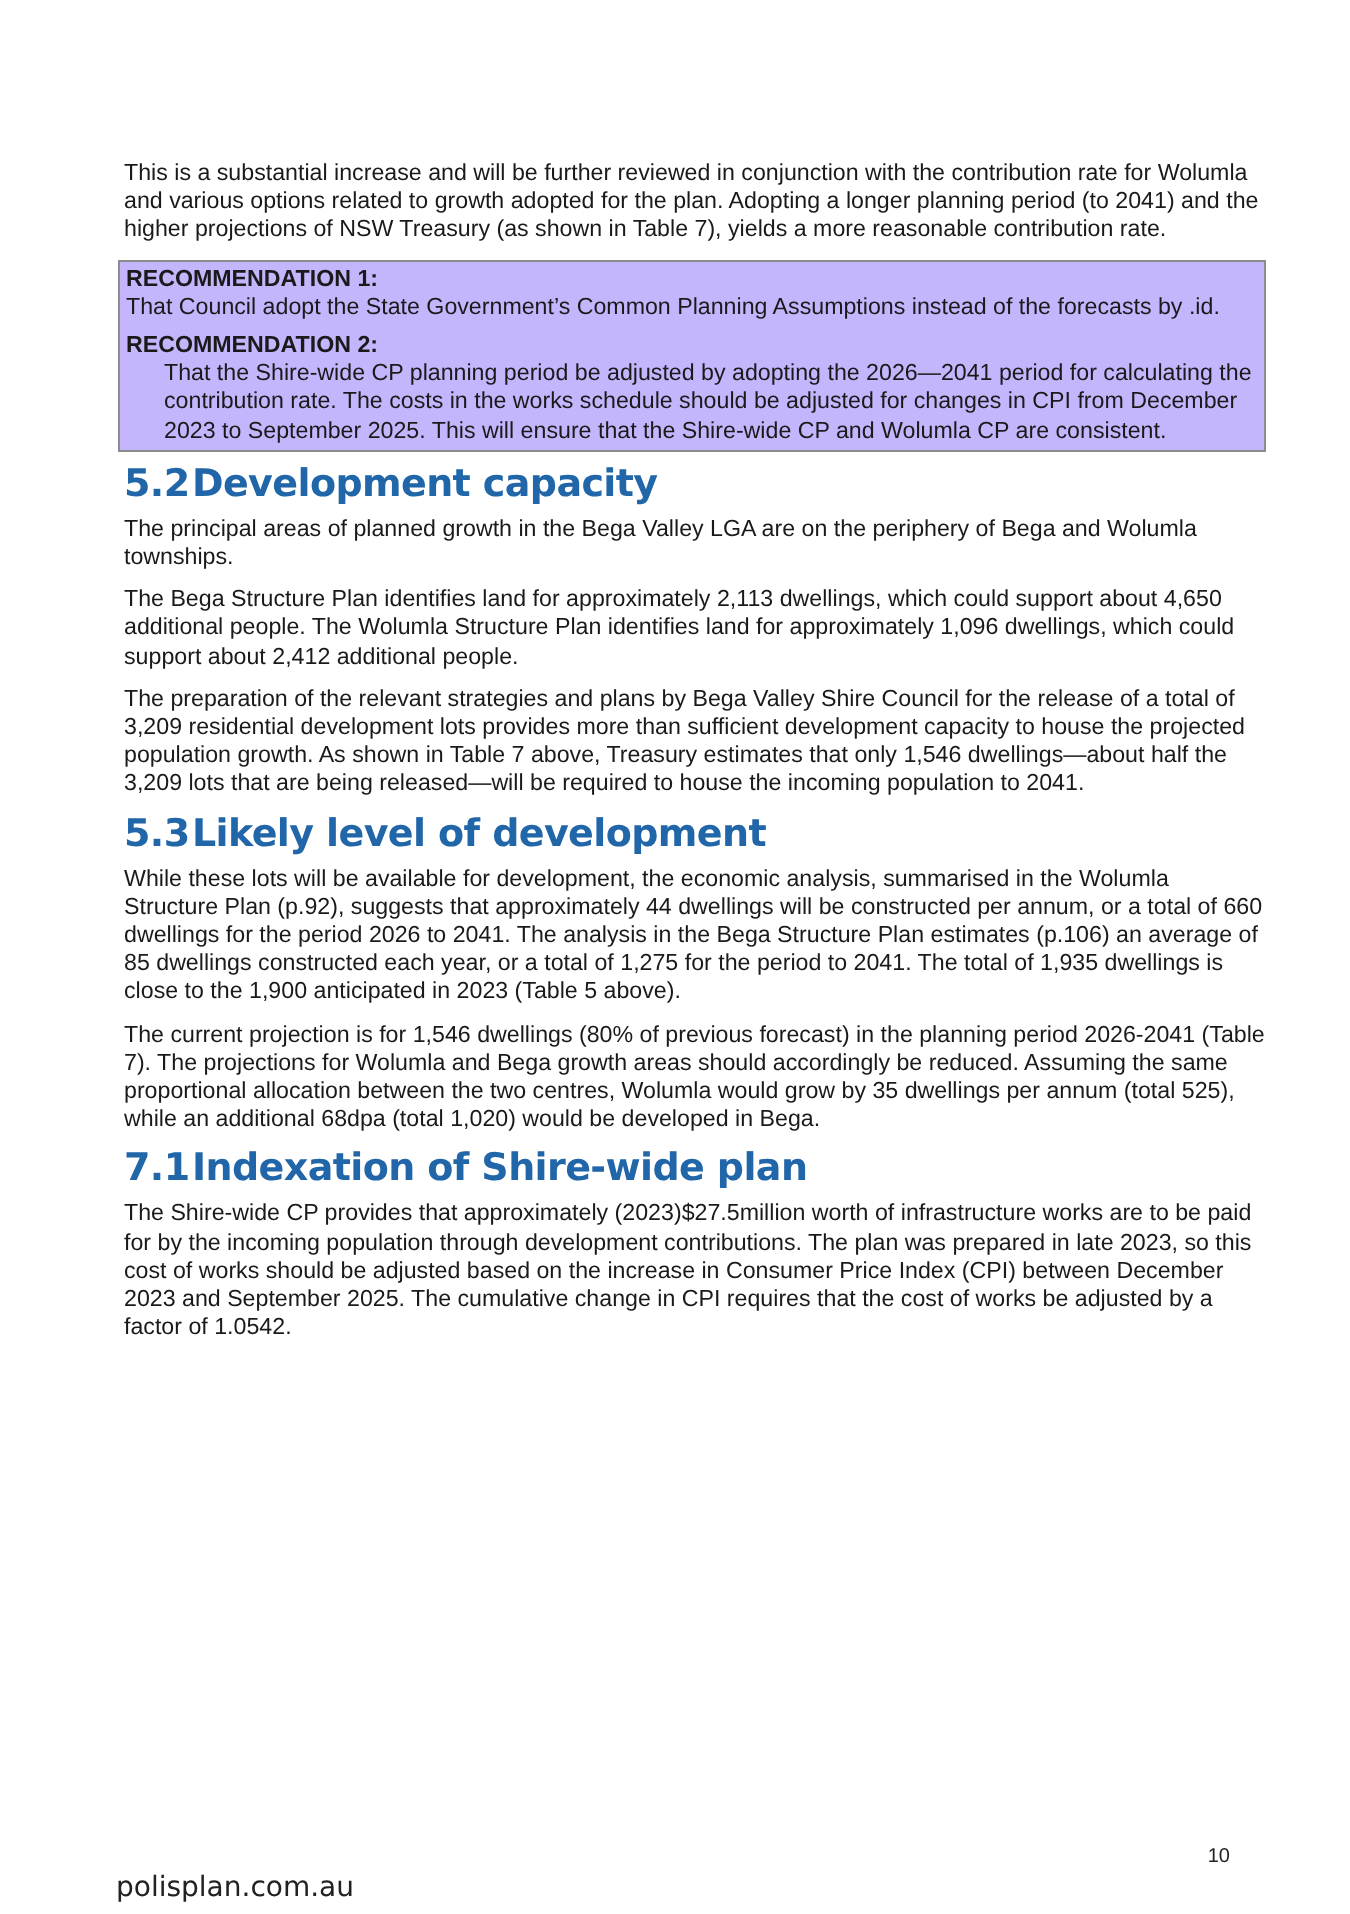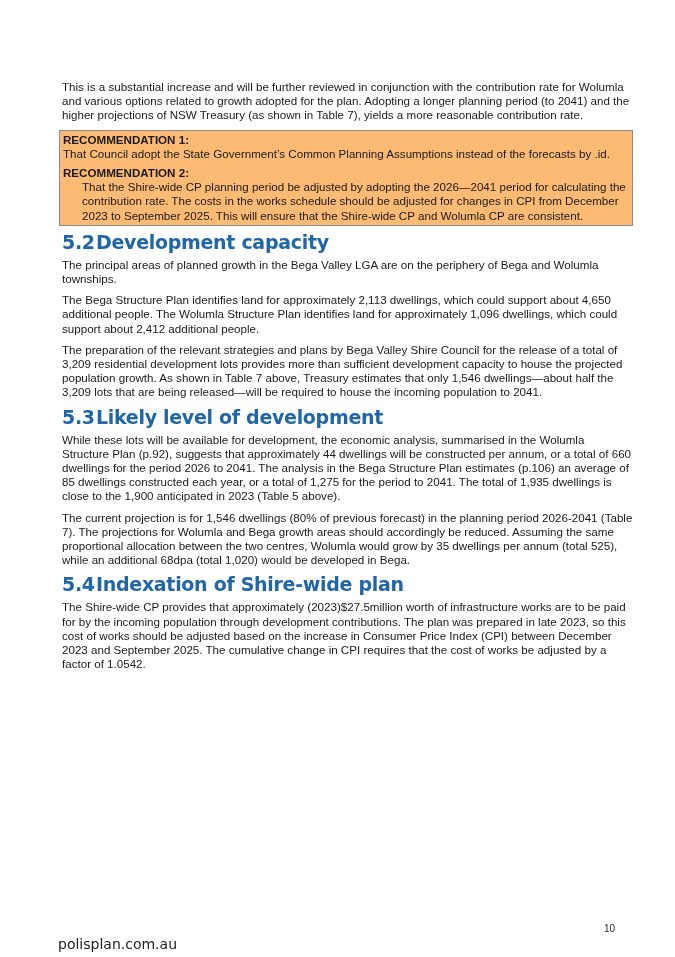--- a/index.html
+++ b/index.html
@@ -1,21 +1,21 @@
 <!DOCTYPE html>
 <html><head>
 <meta charset="utf-8">
 <style>
   html, body { margin: 0; padding: 0; background: #ffffff; }
   body { width: 675px; height: 957px; position: relative; overflow: hidden;
          font-family: "Liberation Sans", sans-serif; color: #1a1a1a; }
   .page { position: absolute; left: 62px; top: 80px; width: 572px; }
   p { margin: 0 0 7px 0; font-size: 11.6px; line-height: 14.2px; }
   .rec-box { margin: 0 0 6px -3px; padding: 2px 3px 2px 3px; border: 1px solid #8c8c8c;
-             background: #fdba74; width: 566px; }
+             background: #c4b5fd; width: 566px; }
   .rec-box .rec-title { font-weight: bold; font-size: 11.6px; line-height: 14.2px; margin: 0; }
   .rec-box p { margin: 0 0 5px 0; }
   .rec-box p.last { margin-bottom: 0; margin-left: 19px; }
   h2 { margin: 4px 0 6px 0; font-size: 19px; line-height: 20px; font-weight: bold;
        color: #2166a8; font-family: "DejaVu Sans", sans-serif; letter-spacing: -0.3px; }
   h2 .num { display: inline-block; width: 34px; }
   .footer { position: absolute; top: 924px; left: 58px; width: 557px; font-size: 10px; color: #222; }
   .footer .site { position: absolute; left: 0; top: 12px; font-family: "DejaVu Sans", sans-serif; font-size: 14px; }
   .footer .pnum { position: absolute; right: 0; top: -1px; font-size: 10px; }
 </style>
@@ -41,21 +41,21 @@
   <p>The Bega Structure Plan identifies land for approximately 2,113 dwellings, which could support about 4,650 additional people. The Wolumla Structure Plan identifies land for approximately 1,096 dwellings, which could support about 2,412 additional people.</p>
   <p>The preparation of the relevant strategies and plans by Bega Valley Shire Council for the release of a total of 3,209 residential development lots provides more than sufficient development capacity to house the projected population growth. As shown in Table 7 above, Treasury estimates that only 1,546 dwellings—about half the 3,209 lots that are being released—will be required to house the incoming population to 2041.</p>
 
   <h2>
     <span class="num">5.3</span><span>Likely level of development</span>
   </h2>
   <p>While these lots will be available for development, the economic analysis, summarised in the Wolumla Structure Plan (p.92), suggests that approximately 44 dwellings will be constructed per annum, or a total of 660 dwellings for the period 2026 to 2041. The analysis in the Bega Structure Plan estimates (p.106) an average of 85 dwellings constructed each year, or a total of 1,275 for the period to 2041. The total of 1,935 dwellings is close to the 1,900 anticipated in 2023 (Table 5 above).</p>
   <p>The current projection is for 1,546 dwellings (80% of previous forecast) in the planning period 2026-2041 (Table 7). The projections for Wolumla and Bega growth areas should accordingly be reduced. Assuming the same proportional allocation between the two centres, Wolumla would grow by 35 dwellings per annum (total 525), while an additional 68dpa (total 1,020) would be developed in Bega.</p>
 
   <h2>
-    <span class="num">5.4</span><span>Indexation of Shire-wide plan</span>
+    <span class="num">7.1</span><span>Indexation of Shire-wide plan</span>
   </h2>
   <p>The Shire-wide CP provides that approximately (2023)$27.5million worth of infrastructure works are to be paid for by the incoming population through development contributions. The plan was prepared in late 2023, so this cost of works should be adjusted based on the increase in Consumer Price Index (CPI) between December 2023 and September 2025. The cumulative change in CPI requires that the cost of works be adjusted by a factor of 1.0542.</p>
 
 </div>
 
 <div class="footer">
   <span class="site">polisplan.com.au</span>
   <span class="pnum">10</span>
 </div>
 

